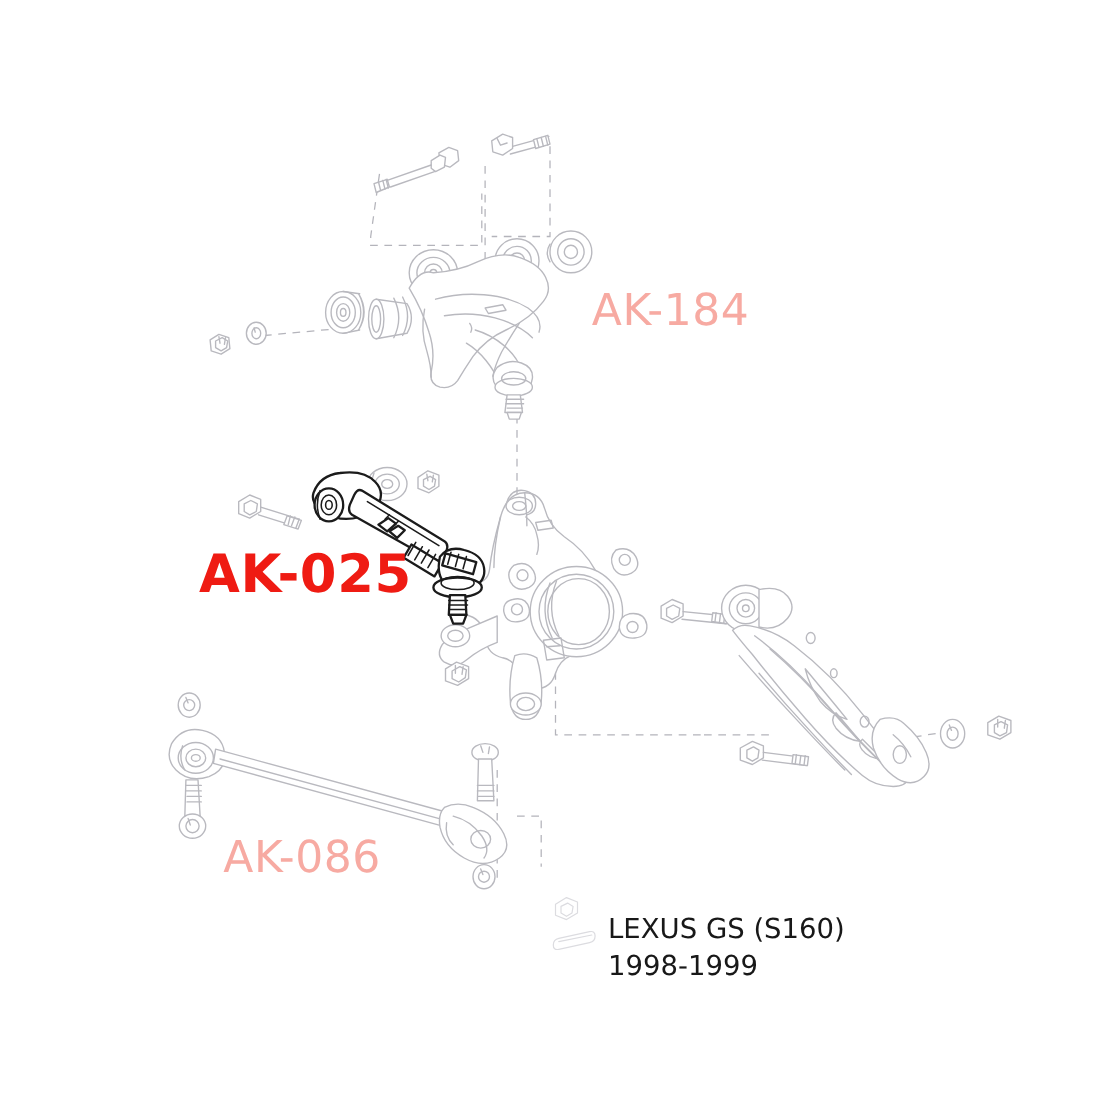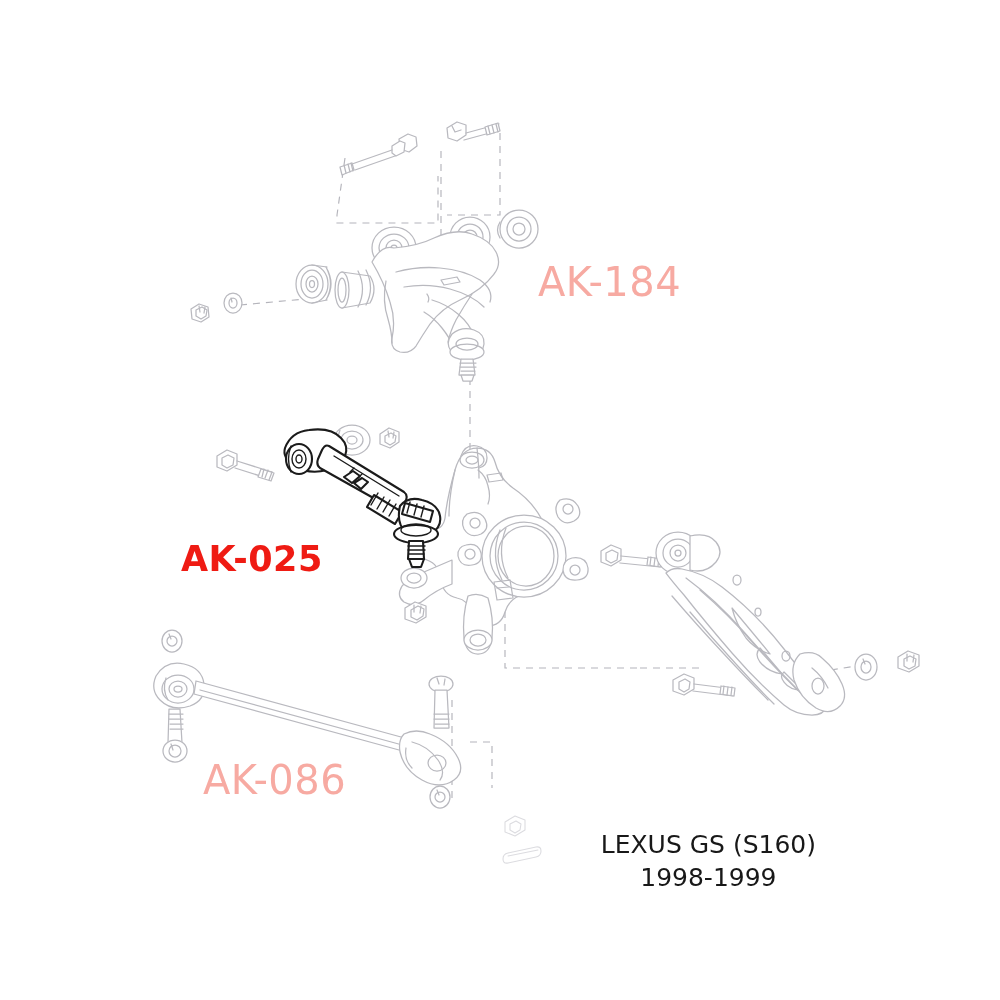--- a/index.html
+++ b/index.html
@@ -10,21 +10,20 @@
   }
   body {
     font-family: "Liberation Sans", sans-serif;
   }
   #stage {
     position: relative;
     width: 920px;
     height: 1000px;
     background: #ffffff;
     overflow: hidden;
-    padding-left: 48px;
   }
   #diagram-svg {
     position: absolute;
     left: 0;
     top: 0;
     width: 1000px;
     height: 1000px;
   }
   
   .gl {            
@@ -84,29 +83,28 @@
     line-height: 1;
     user-select: none;
   }
   .label-secondary {
     color: #f7aaa2;
     font-size: 40px;
     font-weight: 400;
   }
   .label-primary {
     color: #ef1b13;
-    font-size: 35px;
+    font-size: 48px;
     font-weight: 700;
-    margin-top: 44px;
   }
   #vehicle-caption {
     position: absolute;
     right: 152px;
     top: 828px;
-    text-align: center;
+    text-align: left;
     color: #181818;
     font-family: "DejaVu Sans", sans-serif;
     font-size: 25px;
     line-height: 1.32;
     font-weight: 400;
     white-space: nowrap;
     user-select: none;
   }
   #vehicle-caption .cap-line { display: block; }
 </style>

